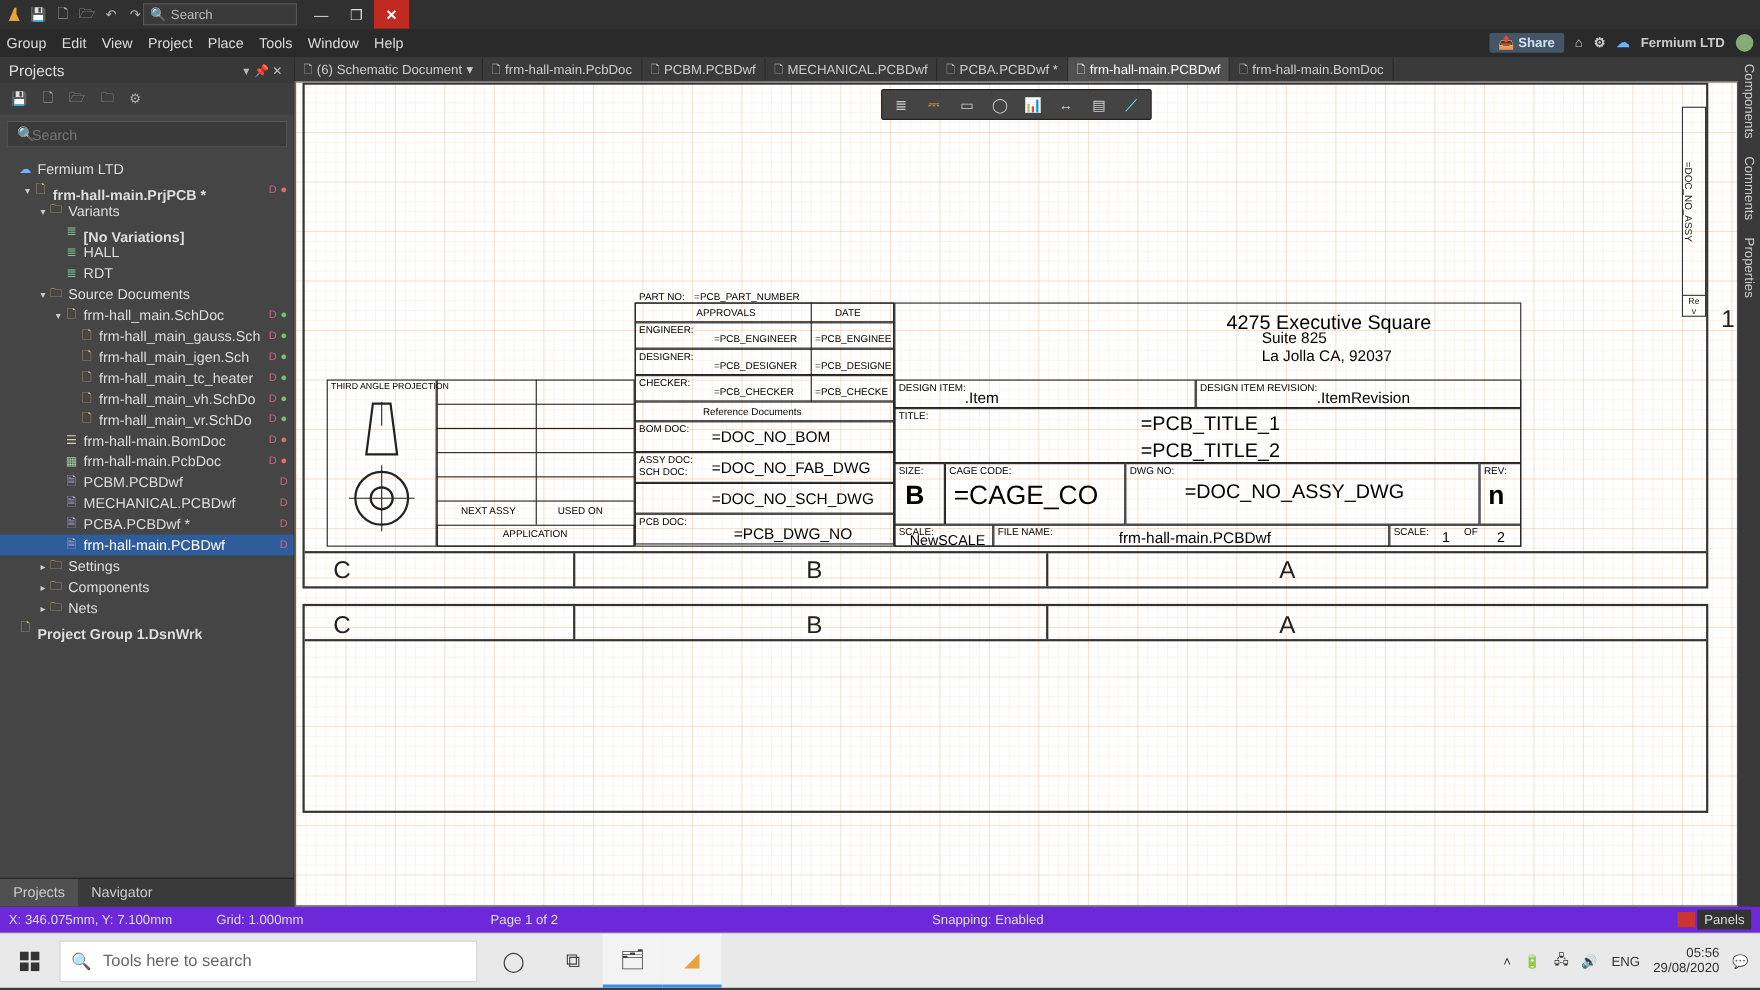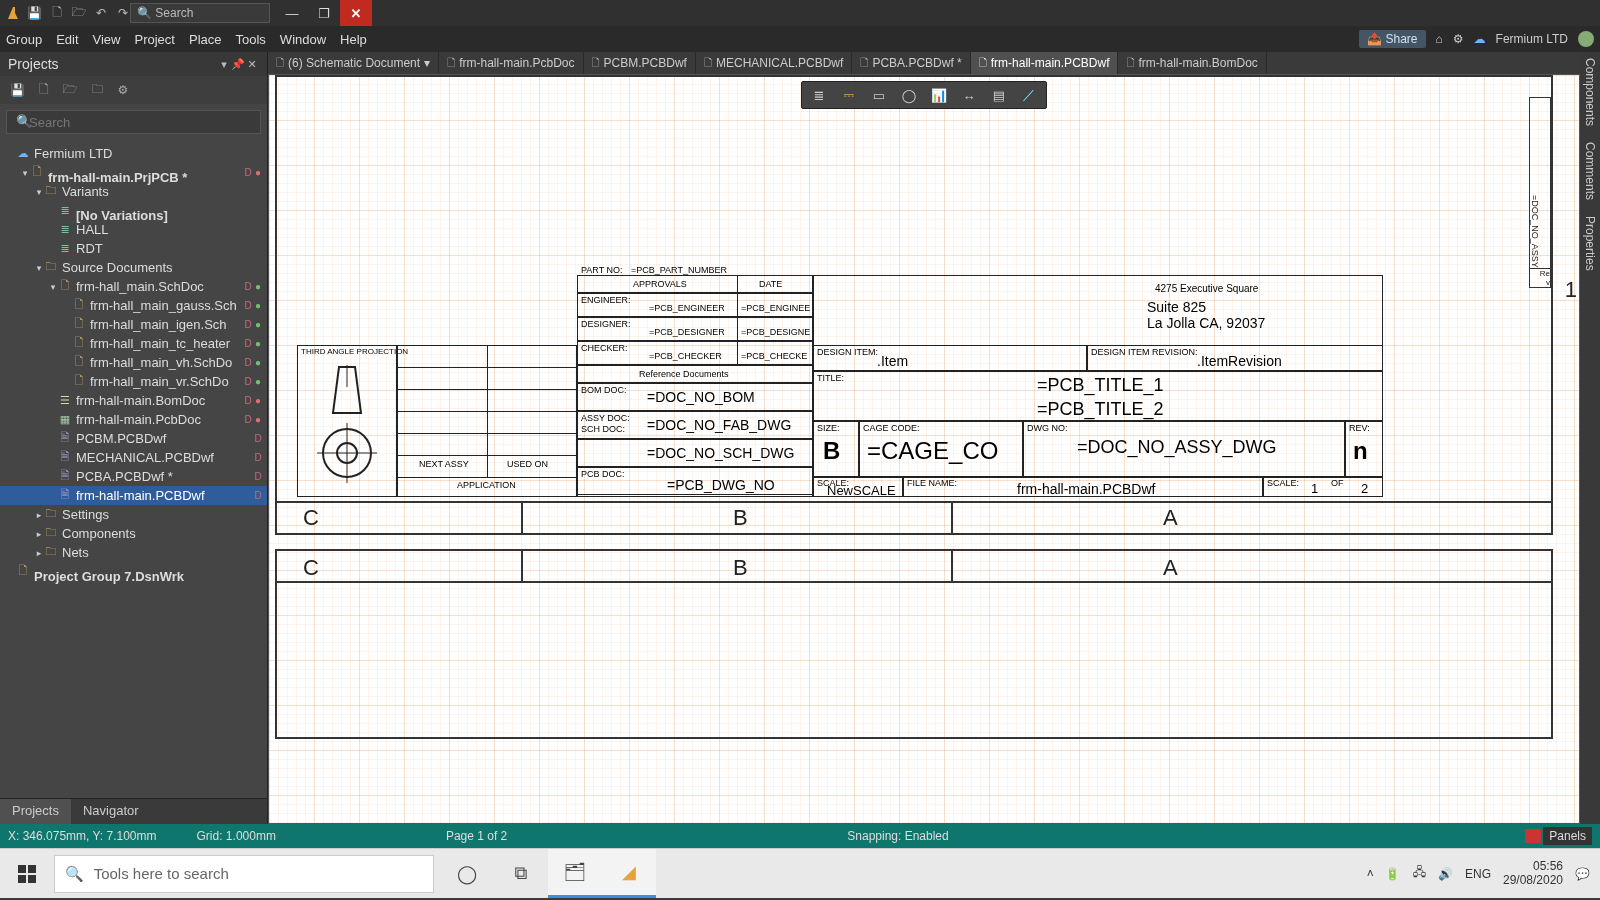--- a/index.html
+++ b/index.html
@@ -12,21 +12,21 @@
 .titlebar .qa-icons span { width: 14px; height: 14px; display:inline-flex; align-items:center; justify-content:center; color:#bbb; font-size:12px; }
 .titlebar .title  { flex:1; text-align:center; color:#ddd; font-size:13px; }
 .titlebar .search { width:140px; height:20px; background:#3a3a3a; border:1px solid #555; padding:0 6px; display:flex; align-items:center; color:#bbb; font-size:12px; margin-right:6px;}
 .titlebar .win-btns { display:flex; }
 .titlebar .win-btns span { width:32px; height:26px; display:flex; align-items:center; justify-content:center; color:#ddd; font-size:13px; }
 .titlebar .win-btns .close { background:#c12a21; color:#fff; font-weight:bold; }
 
 
 .menubar { height: 26px; background:#2a2a2a; display:flex; align-items:center; padding:0 6px; }
 .menubar .menus { display:flex; gap:14px; color:#ddd; font-size:13px; }
-.menubar .right   { margin-left:auto; display:flex; align-items:center; gap:10px; font-size:12px; color:#ccc; }
+.menubar .right   { margin-left:auto; display:flex; align-items:center; gap:10px; font-size:12px; color:#ccc;font-weight:bold; }
 .menubar .share   { background:#456; padding:2px 8px; border-radius:2px; color:#cfe2f3; }
 
 
 .main { display:flex; height: calc(100% - 26px - 26px - 26px - 50px); }
 
 
 .projects-panel { width:268px; background:#454545; display:flex; flex-direction:column; border-right:1px solid #222; }
 .projects-header{ height:24px; background:#383838; display:flex; align-items:center; padding:0 8px; font-size:14px; }
 .projects-header .spacer{ flex:1; }
 .projects-header .hbtn{ width:14px; text-align:center; color:#bbb; font-size:11px; }
@@ -91,24 +91,24 @@
 .sheet { position:absolute; left:6px; right:26px; top:0; bottom:0; }
 .titleblock { position:absolute; color:#000; font-size:11px; }
 .titleblock div { position:absolute; white-space:nowrap; }
 .tb-cell { border:1px solid #222; background:transparent; }
 .tb-lbl { font-size:9px; }
 .tb-val { font-size:14px; }
 .tb-big { font-size:24px; font-family:Arial; }
 .altium-logo { font-family: Arial Black, Arial; font-size:44px; font-weight:900; letter-spacing:-1px; color:#111; }
 .proj-symbol { position:absolute; }
 .zone-letter { position:absolute; font-size:22px; color:#222; }
-.rev-strip   { position:absolute; right:0; top:20px; width:22px; border:1px solid #333; font-size:9px; color:#222; text-align:right; }
-
-
-.statusbar { height:24px; background:#0f766e; display:flex; align-items:center; color:#ddd; font-size:12px; padding:0 8px; }
+.rev-strip   { position:absolute; right:0; top:20px; width:22px; border:1px solid #333; font-size:9px; color:#222; text-align:center; }
+
+
+.statusbar { height:24px; background:#6d28d9; display:flex; align-items:center; color:#ddd; font-size:12px; padding:0 8px; }
 .statusbar .cell { margin-right:40px; }
 .statusbar .panels-btn { margin-left:auto; background:#333; padding:2px 6px; position:relative; }
 .statusbar .panels-btn::before { content:''; position:absolute; left:-18px; top:2px; width:16px; height:14px; background:#c33; }
 
 
 .taskbar { height:50px; background:#e9e9e9; display:flex; align-items:center; border-top:1px solid #ccc; color:#222; }
 .taskbar .start { width:54px; height:100%; display:flex; align-items:center; justify-content:center; font-size:18px; }
 .taskbar .search-box { flex:0 0 380px; height:38px; background:#fff; border:1px solid #ccc; display:flex; align-items:center; padding:0 10px; gap:10px; color:#666; font-size:15px; }
 .taskbar .tb-icons { display:flex; align-items:center; height:100%; margin-left:6px; }
 .taskbar .tb-icons span { width:54px; height:100%; display:flex; align-items:center; justify-content:center; font-size:18px; color:#444; }
@@ -337,21 +337,21 @@
         <div class="tree-item">
           <span class="indent" style="width: 34px;"></span>
           <span class="caret">▸</span>
           <span class="icon ic-folder">🗀</span>
           <span class="label">Nets</span>
         </div>
         <div class="tree-item bold">
           <span class="indent" style="width: 6px;"></span>
           <span class="caret"></span>
           <span class="icon ic-file">🗋</span>
-          <span class="label">Project Group 7.DsnWrk</span>
+          <span class="label">Project Group 1.DsnWrk</span>
         </div>
       </div>
     <div class="projects-tabs" id="ptabs">
         <span class="active">Projects</span>
         <span>Navigator</span>
       </div>
   </div>
 
   <div class="docarea">
     <div class="doctabs" id="doctabs">
@@ -468,21 +468,21 @@
             <div class="tb-lbl" style="left:284px;top:40px">BOM DOC:</div>
             <div class="tb-val" style="left:350px;top:44px">=DOC_NO_BOM</div>
             <div class="tb-lbl" style="left:284px;top:68px">ASSY DOC:</div>
             <div class="tb-val" style="left:350px;top:72px">=DOC_NO_FAB_DWG</div>
             <div class="tb-lbl" style="left:284px;top:79px">SCH DOC:</div>
             <div class="tb-val" style="left:350px;top:100px">=DOC_NO_SCH_DWG</div>
             <div class="tb-lbl" style="left:284px;top:124px">PCB DOC:</div>
             <div class="tb-val" style="left:370px;top:132px">=PCB_DWG_NO</div>
 
             <div class="tb-cell" style="left:516px;top:-70px;width:570px;height:222px"></div>
-            <div style="left:858px;top:-62px;font-size:10px">4275 Executive Square</div>
+            <div style="left:818px;top:-62px;font-size:18px">4275 Executive Square</div>
             <div style="left:850px;top:-46px;font-size:14px">Suite 825</div>
             <div style="left:850px;top:-30px;font-size:14px">La Jolla CA, 92037</div>
 
             <div class="tb-cell" style="left:516px;top:0;width:274px;height:26px"></div>
             <div class="tb-lbl" style="left:520px;top:2px">DESIGN ITEM:</div>
             <div class="tb-val" style="left:580px;top:8px">.Item</div>
             <div class="tb-cell" style="left:790px;top:0;width:296px;height:26px"></div>
             <div class="tb-lbl" style="left:794px;top:2px">DESIGN ITEM REVISION:</div>
             <div class="tb-val" style="left:900px;top:8px">.ItemRevision</div>
 

